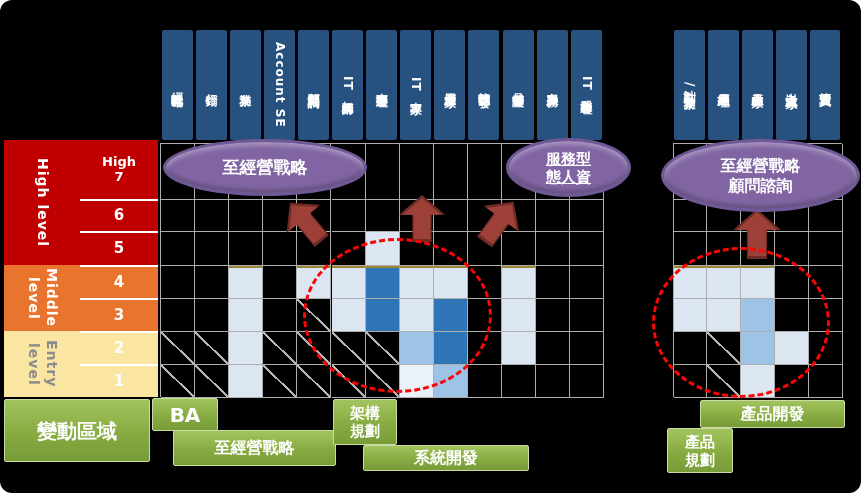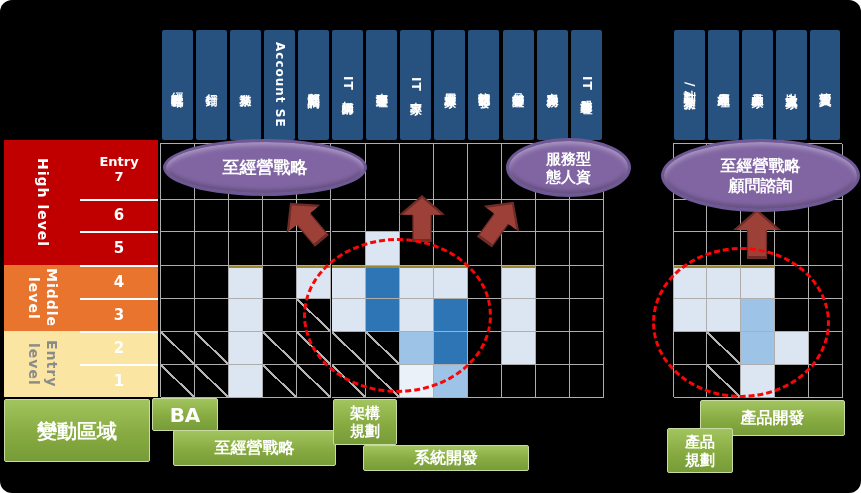--- a/index.html
+++ b/index.html
@@ -188,21 +188,21 @@
       <div class="cell" style="left: 101.7px; top: 221px; width: 33.9px; height: 33px;"></div>
       <div class="cell" style="left: 135.6px; top: 221px; width: 33.9px; height: 33px;"></div>
     </div>
     <div class="abs hdr" style="left: 674px; top: 30px; width: 30.9px; height: 110px;">計劃/業務</div>
     <div class="abs hdr" style="left: 707.9px; top: 30px; width: 30.9px; height: 110px;">產品經理</div>
     <div class="abs hdr" style="left: 741.8px; top: 30px; width: 30.9px; height: 110px;">產品專家</div>
     <div class="abs hdr" style="left: 775.7px; top: 30px; width: 30.9px; height: 110px;">嵌入式專家</div>
     <div class="abs hdr" style="left: 809.6px; top: 30px; width: 30.9px; height: 110px;">管理人員</div>
     <div class="abs cat" style="left: 4px; top: 140px; width: 76px; height: 125px; background: rgb(192, 0, 0); color: rgb(255, 255, 255);">High level</div>
     <div class="abs num" style="left: 80px; top: 140px; width: 78px; height: 59px; background: rgb(192, 0, 0); font-size: 13px;">
-      <div>Entry</div>
+      <div>High</div>
       <div>7</div>
     </div>
     <div class="abs num numsep" style="left: 80px; top: 199px; width: 78px; height: 32px; background: rgb(192, 0, 0);">6</div>
     <div class="abs num numsep" style="left: 80px; top: 231px; width: 78px; height: 34px; background: rgb(192, 0, 0);">5</div>
     <div class="abs cat" style="left: 4px; top: 265px; width: 76px; height: 66px; background: rgb(232, 116, 46); color: rgb(255, 255, 255);">Middle level</div>
     <div class="abs num numsep" style="left: 80px; top: 265px; width: 78px; height: 33px; background: rgb(232, 116, 46);">4</div>
     <div class="abs num numsep" style="left: 80px; top: 298px; width: 78px; height: 33px; background: rgb(232, 116, 46);">3</div>
     <div class="abs cat" style="left: 4px; top: 331px; width: 76px; height: 66px; background: rgb(251, 229, 163); color: rgb(139, 139, 139);">Entry level</div>
     <div class="abs num numsep" style="left: 80px; top: 331px; width: 78px; height: 33px; background: rgb(251, 229, 163); color: rgb(255, 255, 255);">2</div>
     <div class="abs num numsep" style="left: 80px; top: 364px; width: 78px; height: 33px; background: rgb(251, 229, 163); color: rgb(255, 255, 255);">1</div>
@@ -214,21 +214,21 @@
     </div>
     <div class="abs arrowO" style="left: 477px; top: 197px; width: 44px; height: 50px; transform: rotate(36deg);">
       <div class="arrowI"></div>
     </div>
     <div class="abs arrowO" style="left: 733px; top: 209px; width: 48px; height: 50px; transform: rotate(0deg);">
       <div class="arrowI"></div>
     </div>
     <div class="abs ell" style="left: 163px; top: 139px; width: 204px; height: 57px; font-size: 17px;">
       <div>至經營戰略</div>
     </div>
-    <div class="abs ell" style="left: 506px; top: 138px; width: 125px; height: 59px; font-size: 15px;">
+    <div class="abs ell" style="left: 506px; top: 138px; width: 125px; height: 59px; font-size: 15px; text-decoration: underline;">
       <div>服務型</div>
       <div>態人資</div>
     </div>
     <div class="abs ell" style="left: 661px; top: 139px; width: 199px; height: 73px; font-size: 16px;">
       <div>至經營戰略</div>
       <div>顧問諮詢</div>
     </div>
     <div class="abs glabel" style="left: 152px; top: 398px; width: 66px; height: 33px; font-size: 20px;">
       <div>BA</div>
     </div>
@@ -238,21 +238,21 @@
     <div class="abs glabel" style="left: 173px; top: 430px; width: 163px; height: 36px; font-size: 16px;">
       <div>至經營戰略</div>
     </div>
     <div class="abs glabel" style="left: 333px; top: 399px; width: 64px; height: 46px; font-size: 15px;">
       <div>架構</div>
       <div>規劃</div>
     </div>
     <div class="abs glabel" style="left: 363px; top: 445px; width: 166px; height: 26px; font-size: 16px;">
       <div>系統開發</div>
     </div>
-    <div class="abs glabel" style="left: 700px; top: 400px; width: 145px; height: 36px; font-size: 16px;">
+    <div class="abs glabel" style="left: 700px; top: 400px; width: 145px; height: 28px; font-size: 16px;">
       <div>產品開發</div>
     </div>
     <div class="abs glabel" style="left: 667px; top: 428px; width: 66px; height: 45px; font-size: 15px;">
       <div>產品</div>
       <div>規劃</div>
     </div>
     <div class="abs dash" style="left: 303px; top: 238px; width: 189px; height: 155px;"></div>
     <div class="abs dash" style="left: 652px; top: 247px; width: 178px; height: 151px;"></div>
   </div>
 

